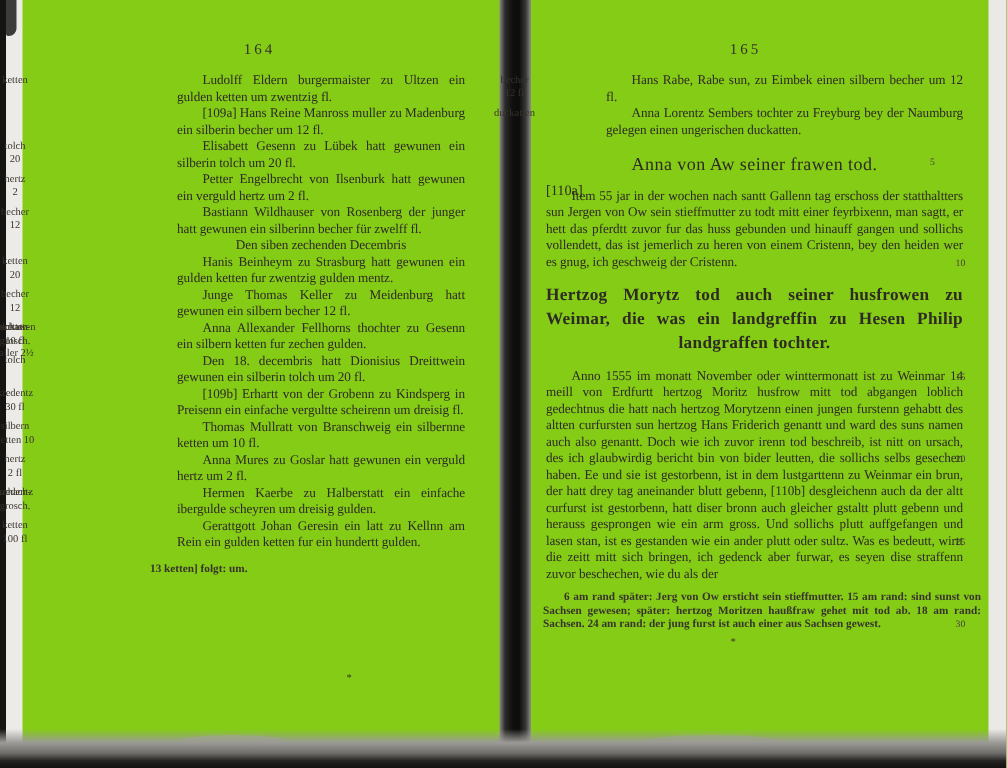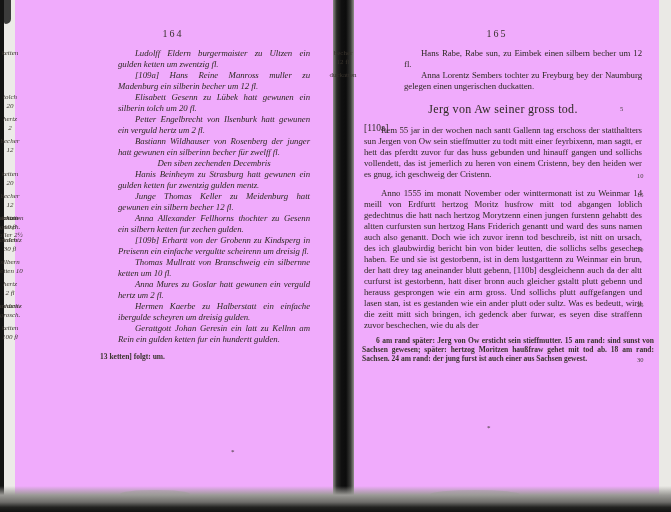--- a/index.html
+++ b/index.html
@@ -1,17 +1,17 @@
 <!DOCTYPE html>
 <html><head>
 <meta charset="utf-8">
 <style>
   html,body{margin:0;padding:0;background:#b9b8b4;}
   .scan{position:relative;width:671px;height:512px;overflow:hidden;
-        background:#f0abfc;
+        background:#84cc16;
         font-family:"Liberation Serif","DejaVu Serif",serif;
         color:#2e2a24;}
   
   .edge-left-black{position:absolute;left:0;top:0;width:4px;height:100%;background:#141413;}
   .edge-left-white{position:absolute;left:4px;top:0;width:11px;height:100%;background:#ecebe7;}
   .corner-blot{position:absolute;left:4px;top:-6px;width:7px;height:30px;background:#1d1d1c;border-radius:0 0 8px 3px;opacity:.85;}
   .gutter{position:absolute;left:333px;top:0;width:21px;height:100%;
           background:linear-gradient(90deg,#8a8985 0%,#2a2a28 18%,#101010 40%,#0c0c0c 62%,#3a3a38 84%,#8f8e8a 100%);}
   .edge-right-white{position:absolute;right:0;top:0;width:12px;height:100%;background:#eae9e5;}
   .bottom-band{position:absolute;left:0;bottom:0;width:100%;height:26px;
@@ -23,21 +23,21 @@
   .page{position:absolute;top:28px;width:296px;}
   .pl{left:35px;}
   .pr{left:358px;}
   .pageno{font-size:10px;letter-spacing:2px;text-align:center;color:#35302a;}
   .pl .pageno{width:276px;}
   .pr .pageno{width:278px;text-align:center;}
 
   .entries{margin-top:9px;}
   .entry{position:relative;box-sizing:border-box;font-size:8.8px;line-height:11px;
          text-align:justify;letter-spacing:-0.05px;}
-  .pl .entry{margin-left:8px;width:267px;padding-left:75px;font-style:italic;}
+  .pl .entry{margin-left:8px;width:267px;padding-left:75px;}
   .pr .entry{margin-left:6px;width:278px;padding-left:40px;}
   .etext{display:block;text-indent:17px;}
   .entry.center .etext{text-align:center;text-indent:0;}
   .mnote{position:absolute;top:1px;font-size:7px;line-height:8.5px;text-align:center;
          white-space:pre-line;letter-spacing:0;color:#38332c;}
   .pl .mnote{left:-61px;width:56px;}
   .pr .mnote{left:-40px;width:38px;}
 
   
   .h1row{position:relative;margin:10px 0 0 6px;width:278px;font-size:12px;text-align:center;letter-spacing:.3px;}
@@ -138,20 +138,21 @@
 
           <span class="mnote">ketten
 10 fl</span>
           <span class="etext">Anna Allexander Fellhorns thochter zu Gesenn ein silbern ketten fur zechen gulden.</span>
         </div>
 
 
         <div class="entry">
 
           <span class="mnote">tolch</span>
+          <span class="etext">Den 18. decembris hatt Dionisius Dreittwein gewunen ein silberin tolch um 20 fl.</span>
         </div>
 
         <div class="entry">
 
           <span class="mnote">kredentz
 30 fl</span>
           <span class="etext">[109b] Erhartt von der Grobenn zu Kindsperg in Preisenn ein einfache vergultte scheirenn um dreisig fl.</span>
         </div>
 
         <div class="entry">
@@ -203,29 +204,30 @@
 
         <div class="entry">
 
           <span class="mnote">duckatten</span>
           <span class="etext">Anna Lorentz Sembers tochter zu Freyburg bey der Naumburg gelegen einen ungerischen duckatten.</span>
         </div>
       </div>
 
     <div class="h1row">
       <span class="h1ref">[110a]</span>
-      <span>Jerg von Aw seiner gross tod.</span>
+      <span>Anna von Aw seiner frawen tod.</span>
       <span class="lineno-r" style="top:3px">5</span>
     </div>
 
     <div class="para">
       <span>Item 55 jar in der wochen nach santt Gallenn tag erschoss der statthaltters sun Jergen von Ow sein stieffmutter zu todt mitt einer feyrbixenn, man sagtt, er hett das pferdtt zuvor fur das huss gebunden und hinauff gangen und sollichs vollendett, das ist jemerlich zu heren von einem Cristenn, bey den heiden wer es gnug, ich geschweig der Cristenn.</span>
       <span class="lineno-r" style="top:45px">10</span>
     </div>
 
+    <div class="h2">Hertzog Morytz tod auch seiner husfrowen zu Weimar, die was ein landgreffin zu Hesen Philip landgraffen tochter.</div>
 
     <div class="para">
       <span>Anno 1555 im monatt November oder winttermonatt ist zu Weinmar 14 meill von Erdfurtt hertzog Moritz husfrow mitt tod abgangen loblich gedechtnus die hatt nach hertzog Morytzenn einen jungen furstenn gehabtt des altten curfursten sun hertzog Hans Friderich genantt und ward des suns namen auch also genantt. Doch wie ich zuvor irenn tod beschreib, ist nitt on ursach, des ich glaubwirdig bericht bin von bider leutten, die sollichs selbs gesechen haben. Ee und sie ist gestorbenn, ist in dem lustgarttenn zu Weinmar ein brun, der hatt drey tag aneinander blutt gebenn, [110b] desgleichenn auch da der altt curfurst ist gestorbenn, hatt diser bronn auch gleicher gstaltt plutt gebenn und herauss gesprongen wie ein arm gross. Und sollichs plutt auffgefangen und lasen stan, ist es gestanden wie ein ander plutt oder sultz. Was es bedeutt, wirtt die zeitt mitt sich bringen, ich gedenck aber furwar, es seyen dise straffenn zuvor beschechen, wie du als der</span>
       <span class="lineno-r" style="top:1px">15</span>
       <span class="lineno-r" style="top:56px">20</span>
       <span class="lineno-r" style="top:111px">25</span>
       <span class="lineno-r" style="top:166px">30</span>
     </div>
 
     <div class="footnote">6 am rand später: Jerg von Ow ersticht sein stieffmutter.   15 am rand: sind sunst von Sachsen gewesen; später: hertzog Moritzen haußfraw gehet mit tod ab.   18 am rand: Sachsen.   24 am rand: der jung furst ist auch einer aus Sachsen gewest.</div>

